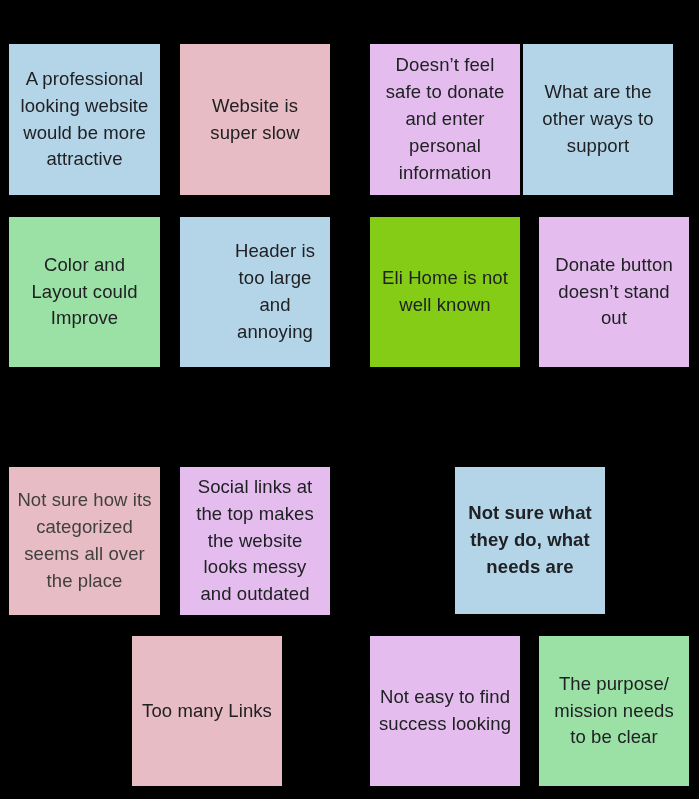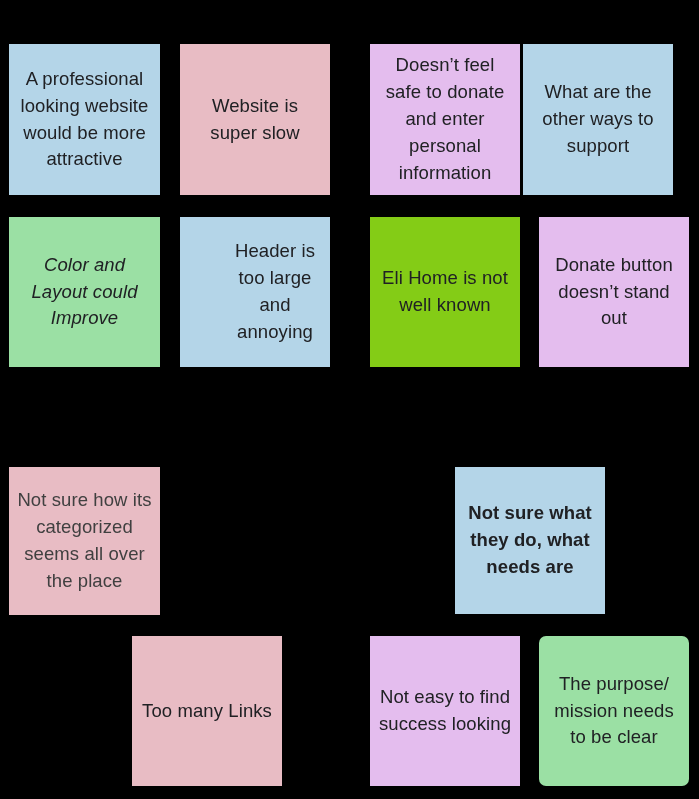--- a/index.html
+++ b/index.html
@@ -38,22 +38,23 @@
   }
 </style>
 </head>
 <body>
 
 <div id="board" style="background: rgb(0, 0, 0);">
     <div class="note" style="left: 9px; top: 44px; width: 151px; height: 151px; background: rgb(180, 213, 232); color: rgb(32, 33, 36);">A professional looking website would be more attractive</div>
     <div class="note" style="left: 180px; top: 44px; width: 150px; height: 151px; background: rgb(232, 188, 196); color: rgb(32, 33, 36);">Website is super slow</div>
     <div class="note" style="left: 370px; top: 44px; width: 150px; height: 151px; background: rgb(228, 189, 238); color: rgb(32, 33, 36);">Doesn’t feel safe to donate and enter personal information</div>
     <div class="note" style="left: 523px; top: 44px; width: 150px; height: 151px; background: rgb(180, 213, 232); color: rgb(32, 33, 36);">What are the other ways to support</div>
-    <div class="note" style="left: 9px; top: 217px; width: 151px; height: 150px; background: rgb(155, 224, 164); color: rgb(32, 33, 36); font-style: italic;">Color and Layout could Improve</div>
+    <div class="note" style="left: 9px; top: 217px; width: 151px; height: 150px; background: rgb(155, 224, 164); color: rgb(32, 33, 36);">Color and Layout could Improve</div>
     <div class="note" style="left: 180px; top: 217px; width: 150px; height: 150px; background: rgb(180, 213, 232); color: rgb(32, 33, 36); padding-left: 48px;">Header is too large and annoying</div>
     <div class="note" style="left: 370px; top: 217px; width: 150px; height: 150px; background: #84cc16; color: rgb(32, 33, 36);">Eli Home is not well known</div>
     <div class="note" style="left: 539px; top: 217px; width: 150px; height: 150px; background: rgb(228, 189, 238); color: rgb(32, 33, 36);">Donate button doesn’t stand out</div>
     <div class="note" style="left: 9px; top: 467px; width: 151px; height: 148px; background: rgb(232, 188, 196); color: #404040;">Not sure how its categorized seems all over the place</div>
+    <div class="note" style="left: 180px; top: 467px; width: 150px; height: 148px; background: rgb(228, 189, 238); color: rgb(32, 33, 36);">Social links at the top makes the website looks messy and outdated</div>
     <div class="note" style="left: 455px; top: 467px; width: 150px; height: 147px; background: rgb(180, 213, 232); color: rgb(32, 33, 36); font-weight: bold;">Not sure what they do, what needs are</div>
     <div class="note" style="left: 94px; top: 636px; width: 150px; height: 150px; background: rgb(232, 188, 196); color: rgb(32, 33, 36); margin-left: 38px;">Too many Links</div>
     <div class="note" style="left: 370px; top: 636px; width: 150px; height: 150px; background: rgb(228, 189, 238); color: rgb(32, 33, 36);">Not easy to find success looking</div>
-    <div class="note" style="left: 539px; top: 636px; width: 150px; height: 150px; background: rgb(155, 224, 164); color: rgb(32, 33, 36); border-radius: 7px;">The purpose/ mission needs to be clear</div>
+    <div class="note" style="left: 539px; top: 636px; width: 150px; height: 150px; background: rgb(155, 224, 164); color: rgb(32, 33, 36);">The purpose/ mission needs to be clear</div>
   </div>
 
 </body></html>

